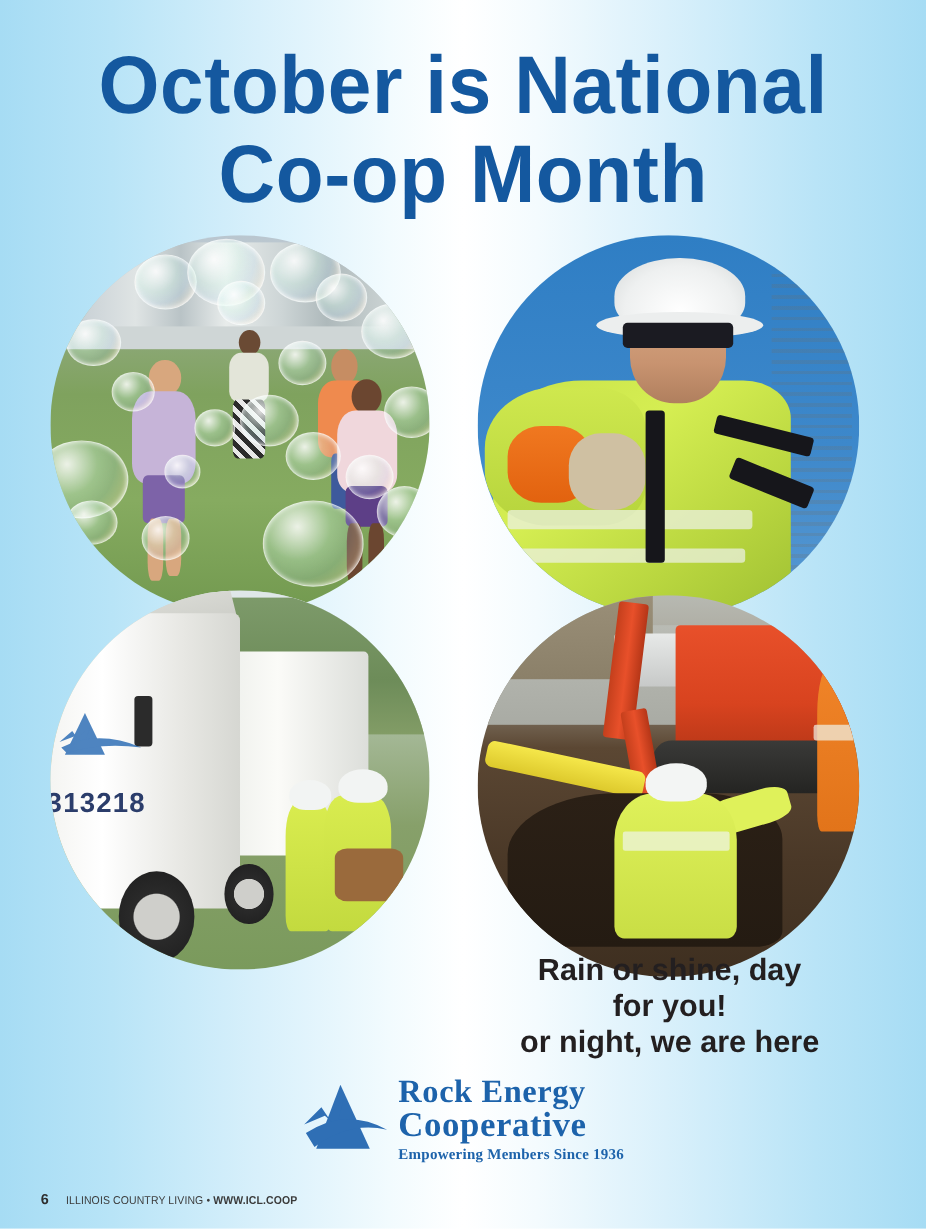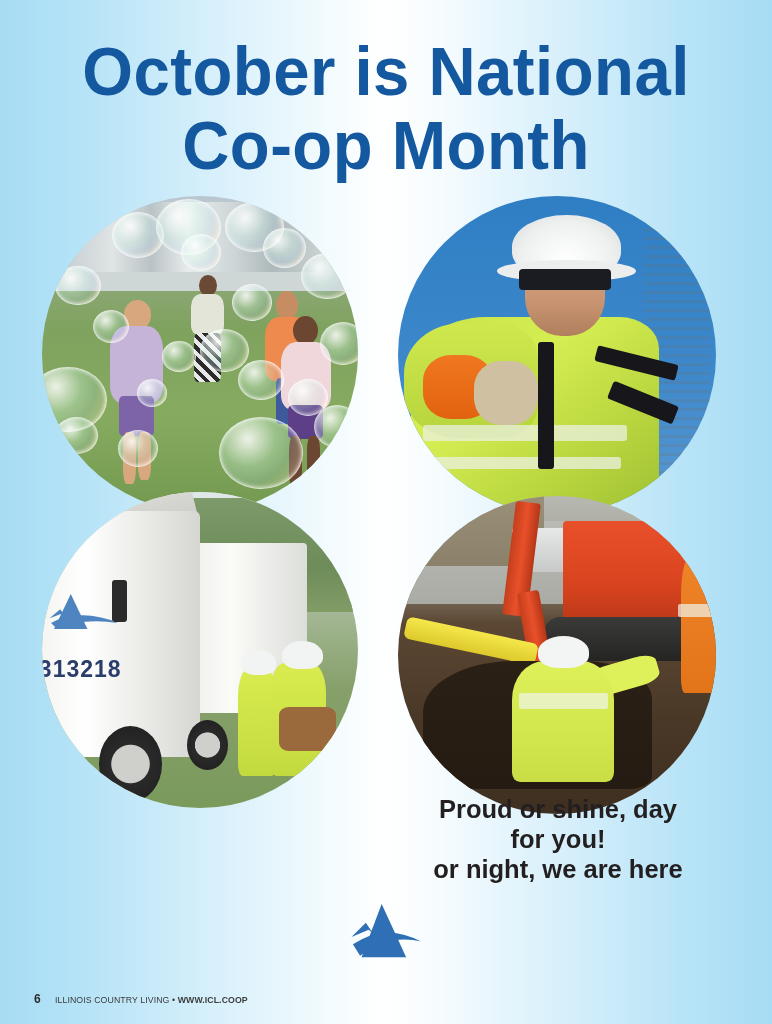--- a/index.html
+++ b/index.html
@@ -517,33 +517,38 @@
         <div class="tw-arm"></div>
         <div class="tw-body"></div>
         <div class="refl" style="left:38%;top:62%;width:28%;height:5%;"></div>
         <div class="tw-hat"></div>
       </div>
     </div>
   </div>
 
   <div class="captions">
     <div class="caption cap-right">
-      <span>Proud or shine, day</span>
+      <span>Rain or shine, day</span>
       <span>for you!</span>
       <span>or night, we are here</span>
     </div>
   </div>
 
   <div class="logo-block">
     <div class="logo-inner">
       <svg class="logo-mark" viewBox="0 0 100 86">
         <path d="M44 4 L78 78 L16 78 Z" fill="#2f6fb5"></path>
         <path d="M2 50 L22 30 L30 42 L48 20 L40 52 L26 40 Z" fill="#2f6fb5"></path>
         <path d="M4 60 Q50 30 98 56 Q54 46 14 76 Z" fill="#2f6fb5"></path>
       </svg>
+      <div class="logo-text">
+        <div class="logo-line1">Rock Energy</div>
+        <div class="logo-line2">Cooperative</div>
+        <div class="logo-tag">Empowering Members Since 1936</div>
+      </div>
     </div>
   </div>
 
   <div class="footer">
     <span class="pgnum">6</span>
     <span class="pubinfo">
       <span>ILLINOIS COUNTRY LIVING</span>
       <span>•</span>
       <b>WWW.ICL.COOP</b>
     </span>

